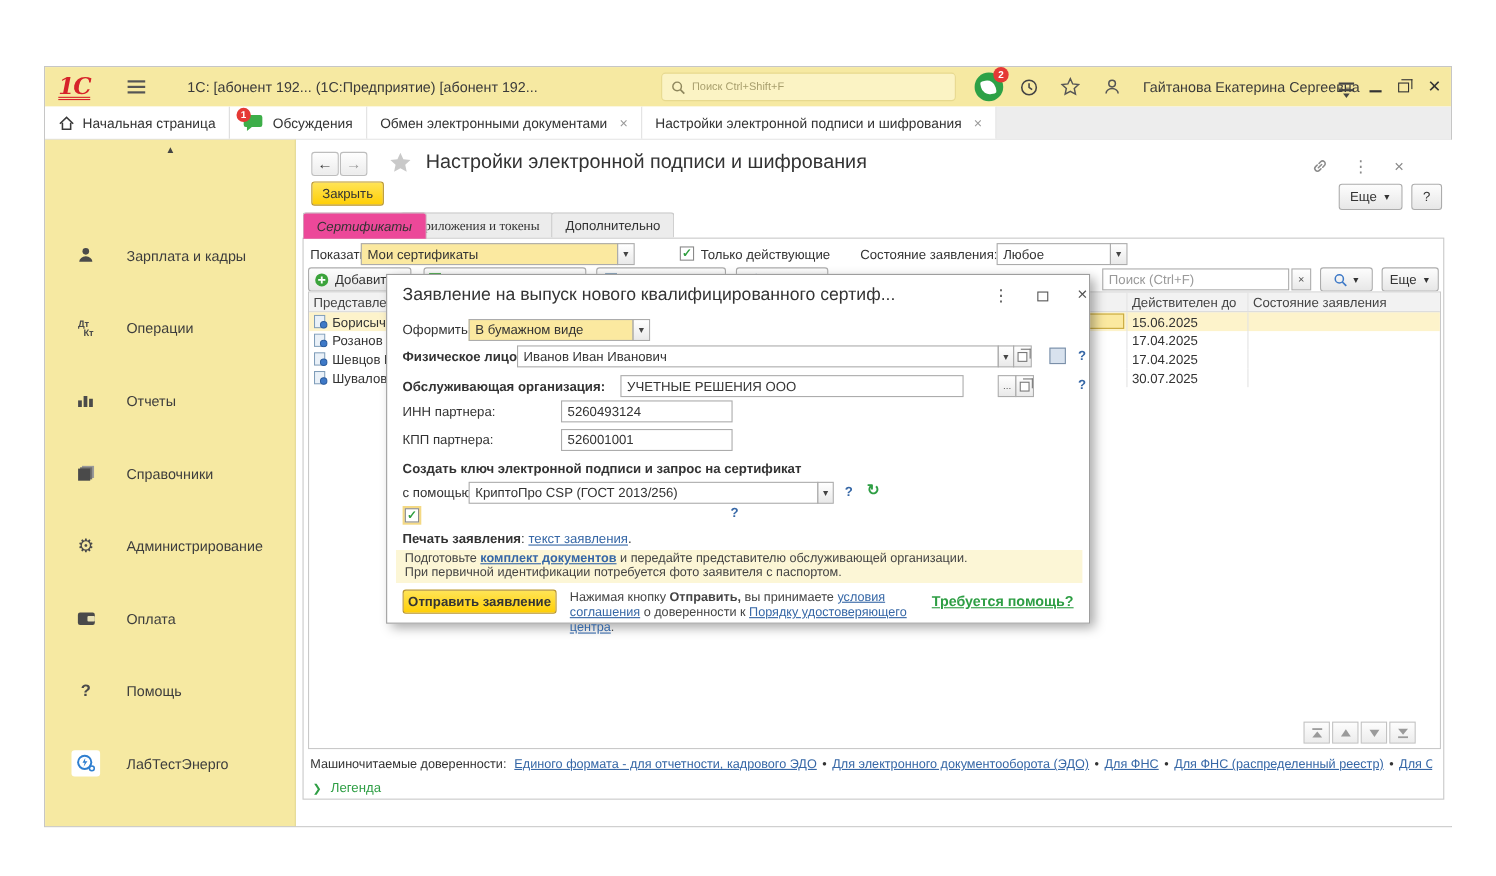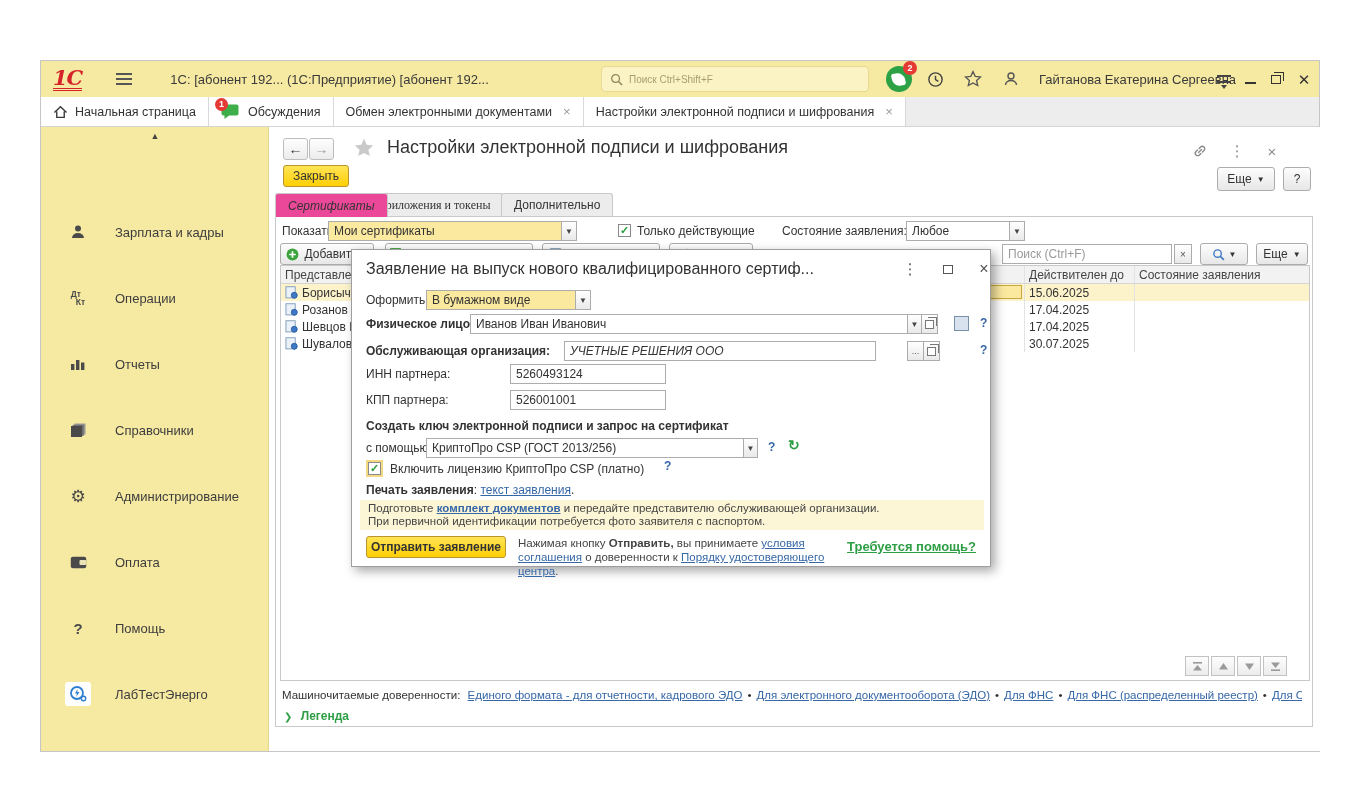--- a/index.html
+++ b/index.html
@@ -447,21 +447,21 @@
               </svg>
             </div>
       </div>
 
       <div class="mrd">
         <span>Машиночитаемые доверенности:</span>
         <span class="lnk" style="margin-left:4px;">Единого формата - для отчетности, кадрового ЭДО</span><span class="bull"></span><span class="lnk">Для электронного документооборота (ЭДО)</span><span class="bull"></span><span class="lnk">Для ФНС</span><span class="bull"></span><span class="lnk">Для ФНС (распределенный реестр)</span><span class="bull"></span><span class="lnk">Для СФР (бывший ФСС)</span>
       </div>
       <div class="legend-row">
         <span style="font-size:10px;">❯</span>
-        <span style="margin-left:5px;font-weight:bold;">Легенда</span>
+        <span style="margin-left:5px;">Легенда</span>
       </div>
     </div>
 
     <div class="modal">
       <div class="mtitle">Заявление на выпуск нового квалифицированного сертиф...</div>
       <div class="mctl" style="left:546px;font-size:15px;">⋮</div>
       <div class="mctl" style="left:584px;">
             <span style="width:10px;height:9px;border:1.5px solid #555;display:block;"></span>
           </div>
       <div class="mctl" style="left:620px;font-size:16px;">×</div>
@@ -477,21 +477,21 @@
       <div class="ddb" style="left:555px;top:64px;width:15px;">
             <span>▼</span>
           </div>
       <div class="sqb" style="left:569px;top:64px;">
             <span class="open-ico"></span>
           </div>
       <div style="position:absolute;left:602px;top:66px;width:15px;height:15px;background:#d8e2ee;border:1px solid #7a8fa8;cursor:pointer;"></div>
       <span class="qm" style="position:absolute;left:628px;top:66px;">?</span>
 
       <span class="mrow-label b" style="left:14px;top:91px;">Обслуживающая организация:</span>
-      <div class="field" style="left:212px;top:91px;width:312px;font-style:italic;">УЧЕТНЫЕ РЕШЕНИЯ ООО</div>
+      <div class="field" style="left:212px;top:91px;width:312px;">УЧЕТНЫЕ РЕШЕНИЯ ООО</div>
       <div class="sqb" style="left:555px;top:91px;font-size:9px;">
             <span>...</span>
           </div>
       <div class="sqb" style="left:571px;top:91px;">
             <span class="open-ico"></span>
           </div>
       <span class="qm" style="position:absolute;left:628px;top:93px;">?</span>
 
       <span class="mrow-label" style="left:14px;top:114px;">ИНН партнера:</span>
       <div class="field" style="left:158px;top:114px;width:156px;">5260493124</div>
@@ -504,21 +504,20 @@
       <div class="field" style="left:74px;top:188px;width:318px;">КриптоПро CSP (ГОСТ 2013/256)</div>
       <div class="ddb" style="left:391px;top:188px;width:15px;">
             <span>▼</span>
           </div>
       <span class="qm" style="position:absolute;left:416px;top:190px;">?</span>
       <span style="position:absolute;left:436px;top:187px;color:#2e9e44;font-weight:bold;font-size:14px;cursor:pointer;">↻</span>
 
       <span class="chk" style="position:absolute;left:16px;top:212px;box-shadow:0 0 0 2px #f4d984;">
             <span>✓</span>
           </span>
-      <span class="mrow-label" style="left:38px;top:209px;">Включить лицензию КриптоПро CSP (платно)</span>
       <span class="qm" style="position:absolute;left:312px;top:209px;">?</span>
 
       <span class="mrow-label" style="left:14px;top:230px;">
         <span class="b">Печать заявления</span><span>: </span><span class="lnk">текст заявления</span><span>.</span>
       </span>
 
       <div class="note">
         <div><span>Подготовьте </span><span class="lnk b">комплект документов</span><span> и передайте представителю обслуживающей организации.</span></div>
         <div>При первичной идентификации потребуется фото заявителя с паспортом.</div>
       </div>

